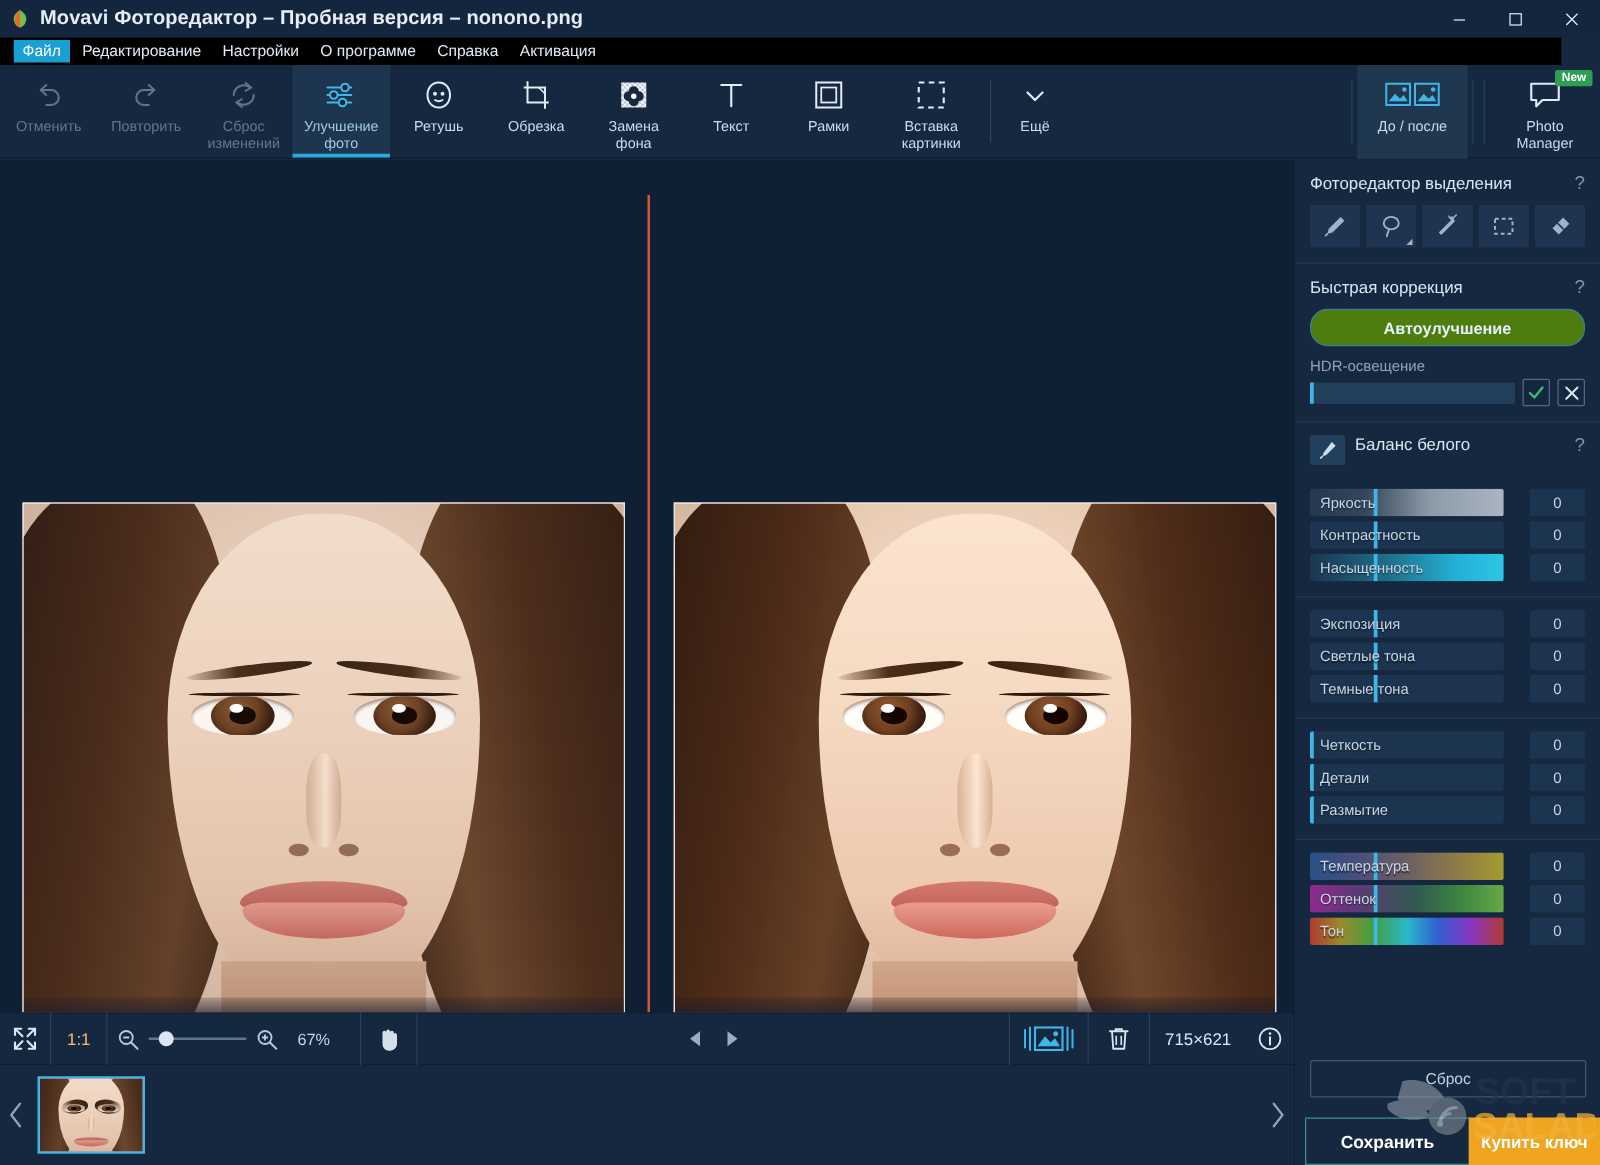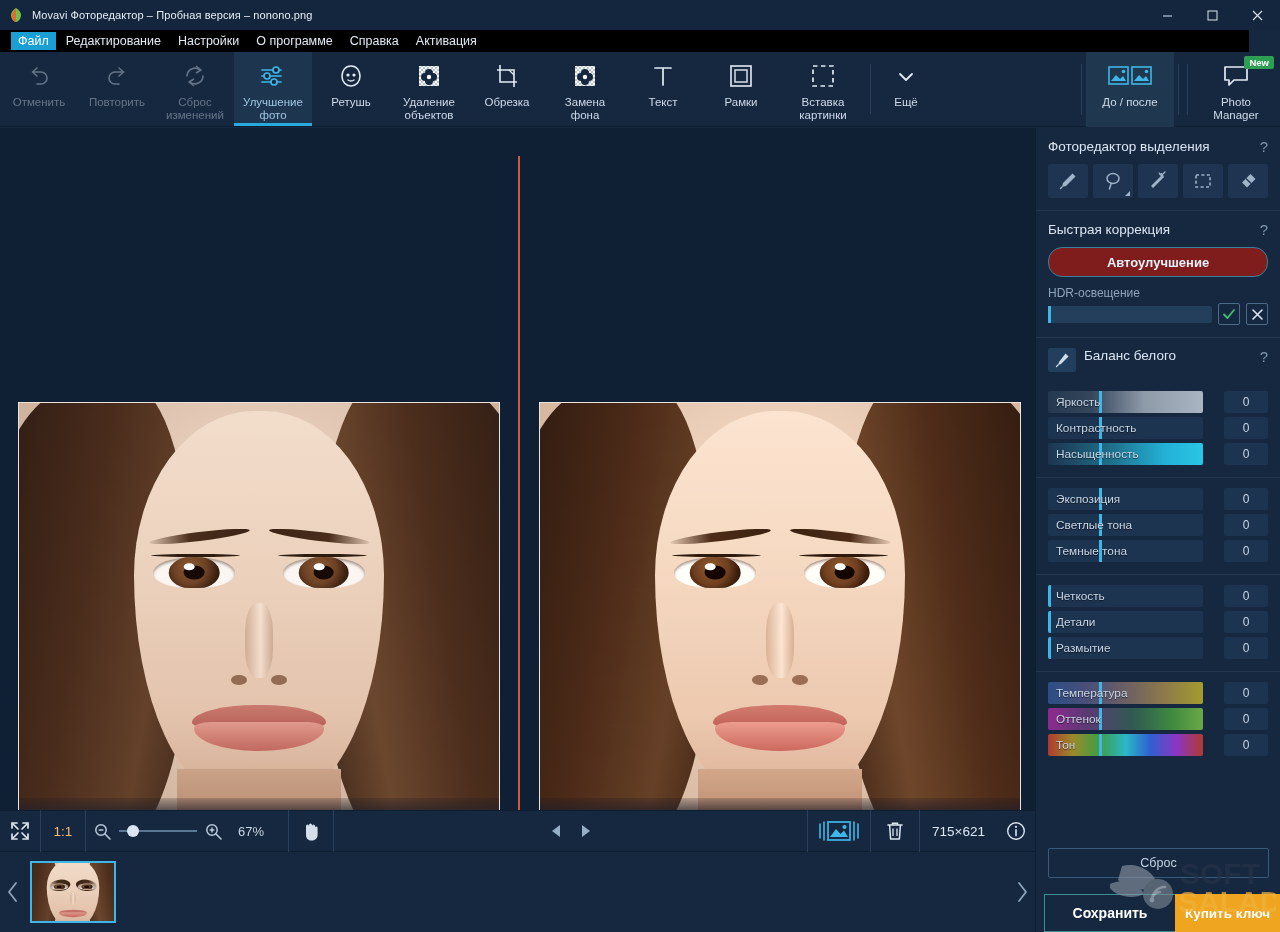--- a/index.html
+++ b/index.html
@@ -16,21 +16,21 @@
   
   .titlebar {
     position: absolute; top: 0; left: 0; width: 1280px; height: 30px;
     background: #13263d;
     display: flex; align-items: center;
   }
   .titlebar .appicon {
     width: 16px; height: 16px; margin: 0 8px 0 8px; position: relative; flex: none;
   }
   .titlebar .title {
-    font-size: 11px; color: #e6edf5; letter-spacing: .1px; white-space: nowrap;
+    font-size: 16px; color: #e6edf5; letter-spacing: .1px; white-space: nowrap; font-weight: bold;
   }
   .wincontrols { position: absolute; right: 0; top: 0; height: 30px; display: flex; }
   .wincontrols div {
     width: 45px; height: 30px; display: flex; align-items: center; justify-content: center;
     color: #dce5ef;
   }
 
   
   .menubar {
     position: absolute; top: 30px; left: 0; width: 1249px; height: 22px;
@@ -190,21 +190,21 @@
   .sect { padding: 10px 12px 12px 12px; border-bottom: 1px solid #22374f; }
   .sect-hd { display: flex; align-items: center; justify-content: space-between;
     font-size: 13.5px; color: #dbe5f1; margin-bottom: 9px; }
   .qmark { color: #7e95b0; font-size: 15px; }
   .seltools { display: flex; gap: 5px; }
   .seltool { width: 41px; height: 34px; background: #1e3450; border-radius: 2px;
     display: flex; align-items: center; justify-content: center; position: relative; }
   .seltool .cor { position: absolute; right: 3px; bottom: 2px; width: 0; height: 0;
     border-left: 5px solid transparent; border-bottom: 5px solid #9fb3c9; }
   .autobtn {
-    width: 100%; height: 30px; border: 1px solid #3b7f99; background: #7f1d1d;
+    width: 100%; height: 30px; border: 1px solid #3b7f99; background: #4d7c0f;
     color: #e7f1fa; font-size: 13px; font-weight: bold; display: flex;
     align-items: center; justify-content: center; border-radius: 14px; margin-bottom: 9px;
   }
   .hdrlabel { font-size: 12px; color: #8fa3ba; margin-bottom: 3px; }
   .hdrrow { display: flex; align-items: center; gap: 6px; }
   .hdrslider { flex: 1; height: 17px; background: #243f5c; border-radius: 2px; position: relative; }
   .hdrslider .hk { position: absolute; left: 0; top: 0; width: 3px; height: 17px; background: #3fb6e8; }
   .okbtn, .xbtn { width: 22px; height: 22px; border: 1px solid #4d6b88;
     display: flex; align-items: center; justify-content: center; border-radius: 2px; }
   .okbtn { color: #3fbf76; }
@@ -346,40 +346,20 @@
         <svg width="28" height="26" viewBox="0 0 28 26">
           <path d="M14 3 C20 3 23 8 23 13 C23 19 19 23 14 23 C9 23 5 19 5 13 C5 8 8 3 14 3 Z" fill="none" stroke="#e3ecf6" stroke-width="1.6"></path>
           <circle cx="11" cy="12" r="1.6" fill="#e3ecf6"></circle>
             <circle cx="17" cy="12" r="1.6" fill="#e3ecf6"></circle>
           <path d="M11 17 q3 2 6 0" fill="none" stroke="#e3ecf6" stroke-width="1.5" stroke-linecap="round"></path>
         </svg>
       </div>
       <div class="lb">Ретушь</div>
     </div>
 
-    <div class="tbtn">
-      <div class="ic">
-        <svg width="28" height="26" viewBox="0 0 28 26">
-          <defs>
-              <pattern id="ck1" width="4" height="4" patternUnits="userSpaceOnUse">
-                <rect width="4" height="4" fill="#fff"></rect>
-                <rect width="2" height="2" fill="#b9c4d1"></rect>
-                <rect x="2" y="2" width="2" height="2" fill="#b9c4d1"></rect>
-              </pattern>
-            </defs>
-          <rect x="4" y="3" width="20" height="20" fill="url(#ck1)"></rect>
-          <path d="M14 6 a4 4 0 0 1 4 4 a4 4 0 0 1 4 4 a4 4 0 0 1-4 4 a4 4 0 0 1-4 4 a4 4 0 0 1-4-4 a4 4 0 0 1-4-4 a4 4 0 0 1 4-4 a4 4 0 0 1 4-4 Z" fill="#16283f"></path>
-          <circle cx="14" cy="14" r="2.2" fill="#fff"></circle>
-        </svg>
-      </div>
-      <div class="lb">
-        <span>Удаление</span><br>
-        <span>объектов</span>
-      </div>
-    </div>
 
     <div class="tbtn">
       <div class="ic">
         <svg width="28" height="26" viewBox="0 0 28 26">
           <path d="M7 2 V19 H24" fill="none" stroke="#e3ecf6" stroke-width="1.6"></path>
           <path d="M4 7 H21 V24" fill="none" stroke="#e3ecf6" stroke-width="1.6"></path>
           <path d="M16 7 L21 12" stroke="#e3ecf6" stroke-width="1.3"></path>
         </svg>
       </div>
       <div class="lb">Обрезка</div>

